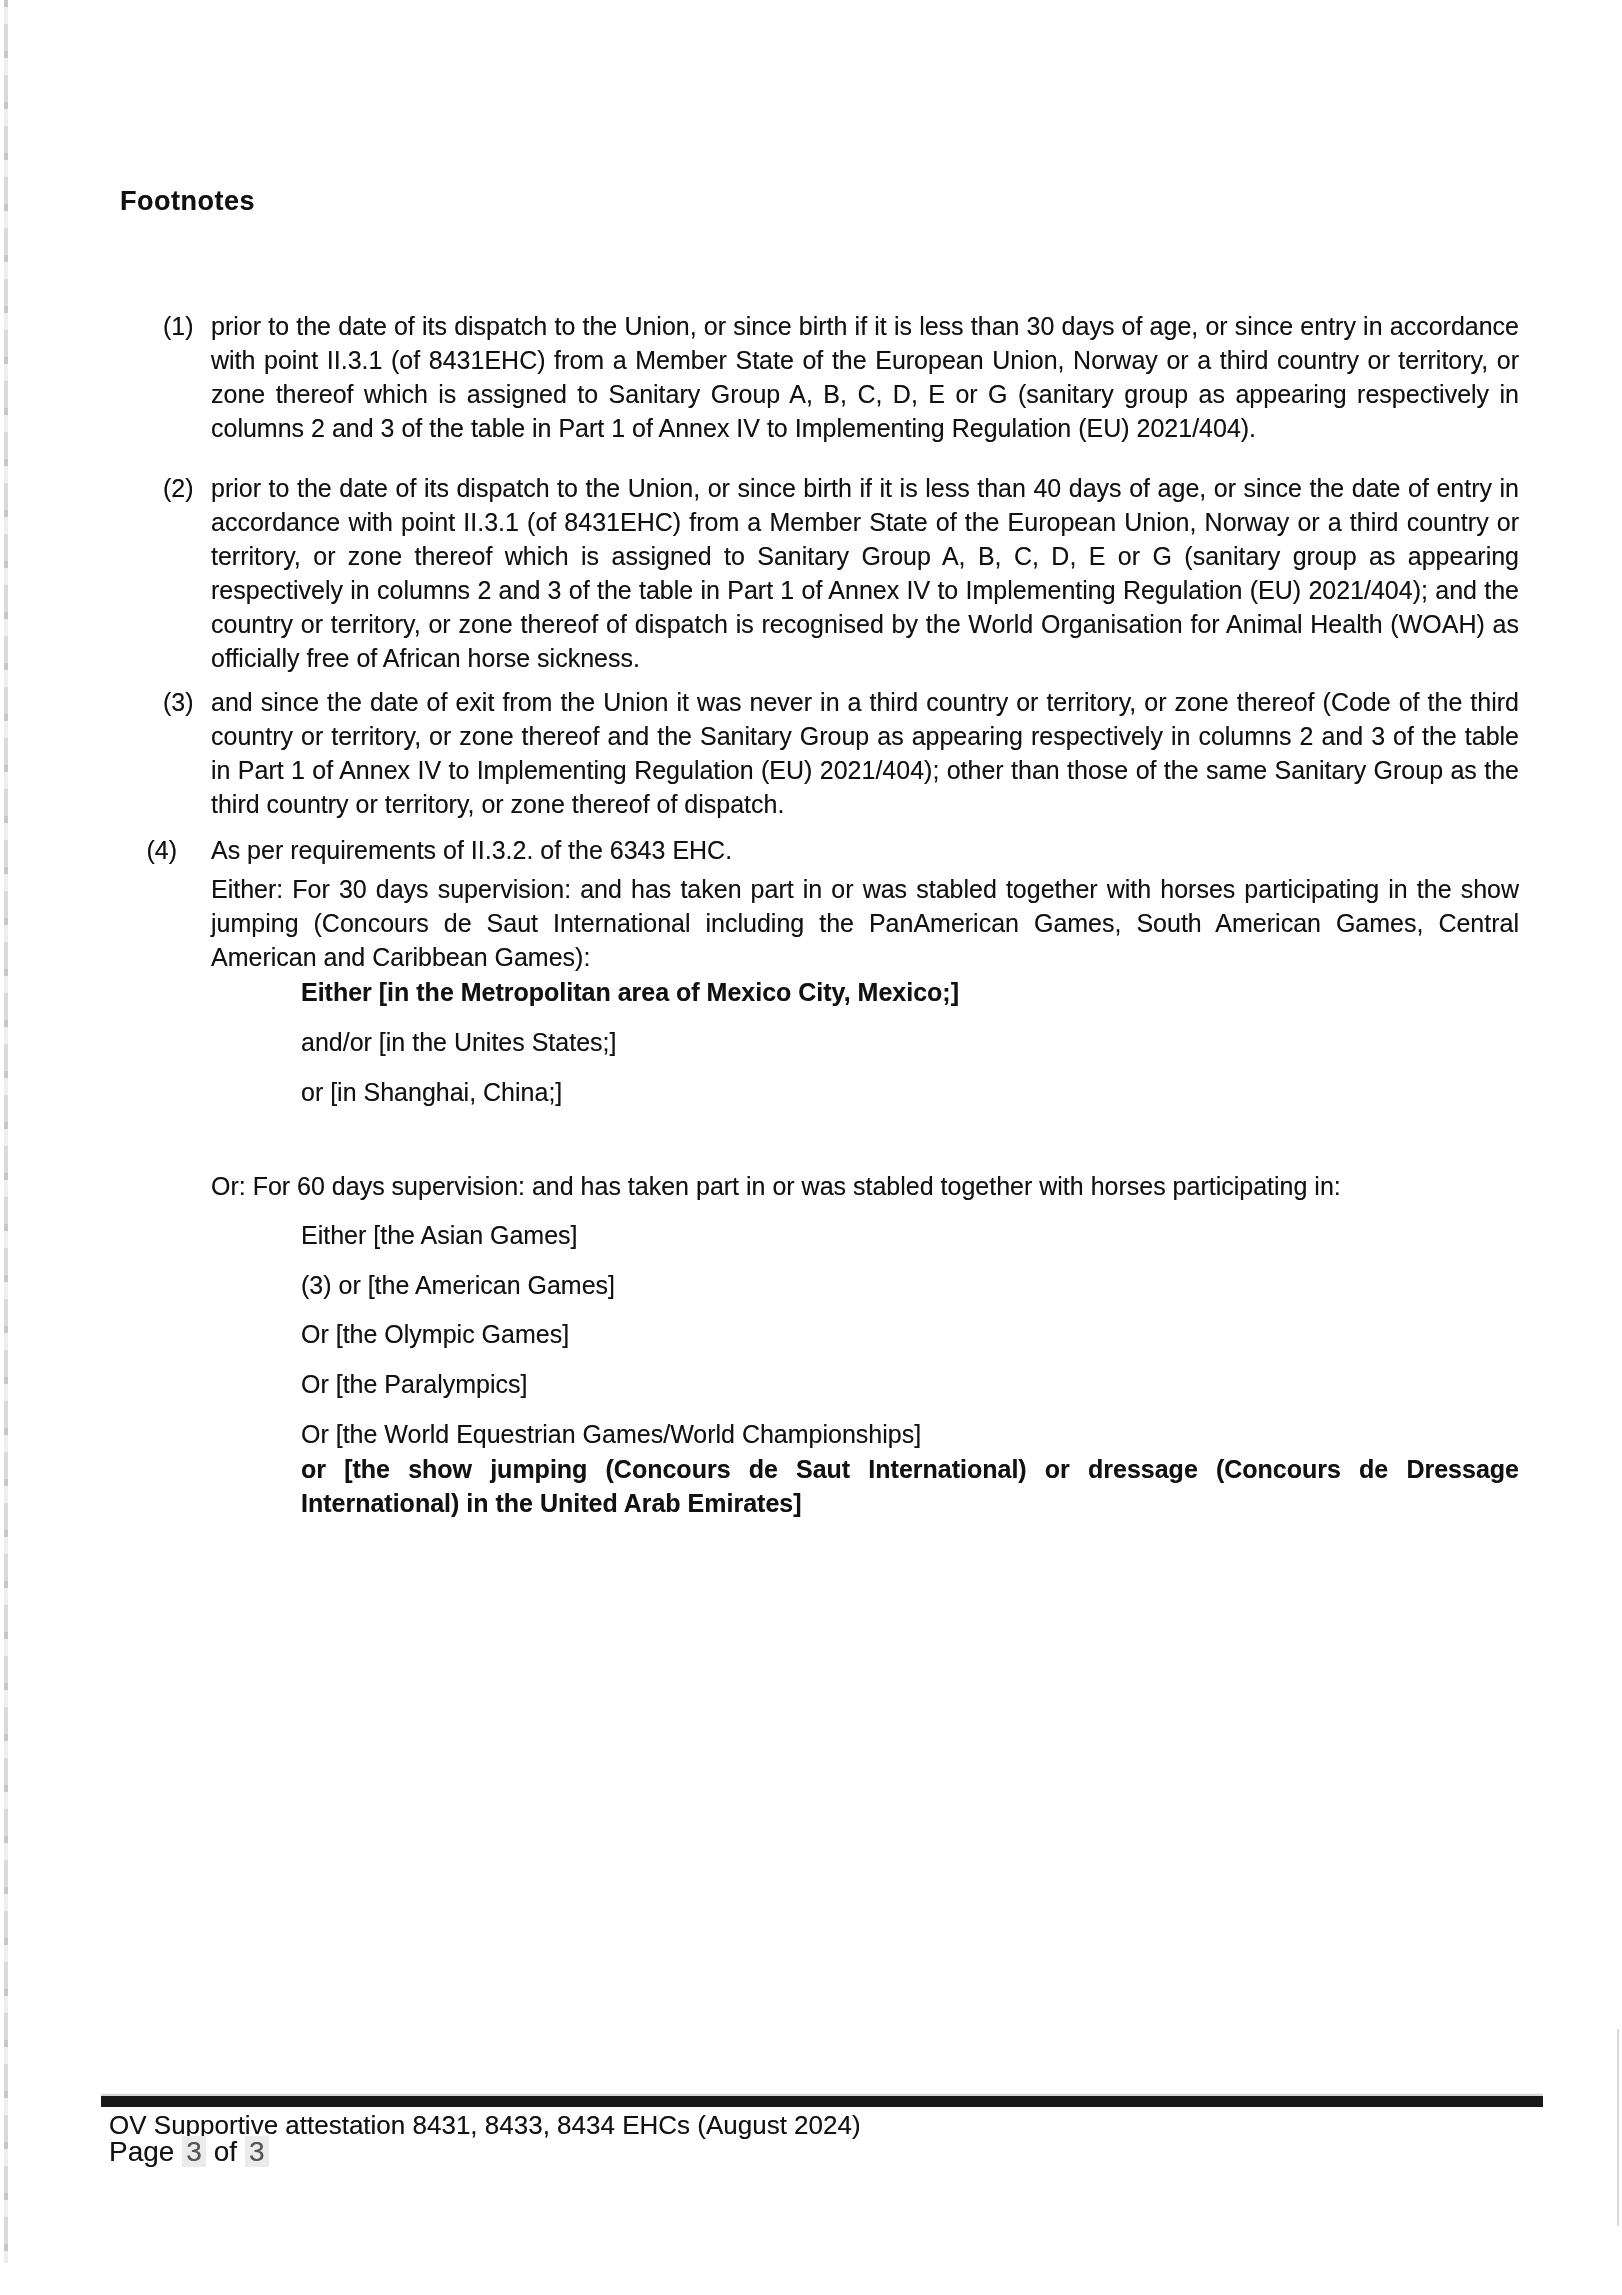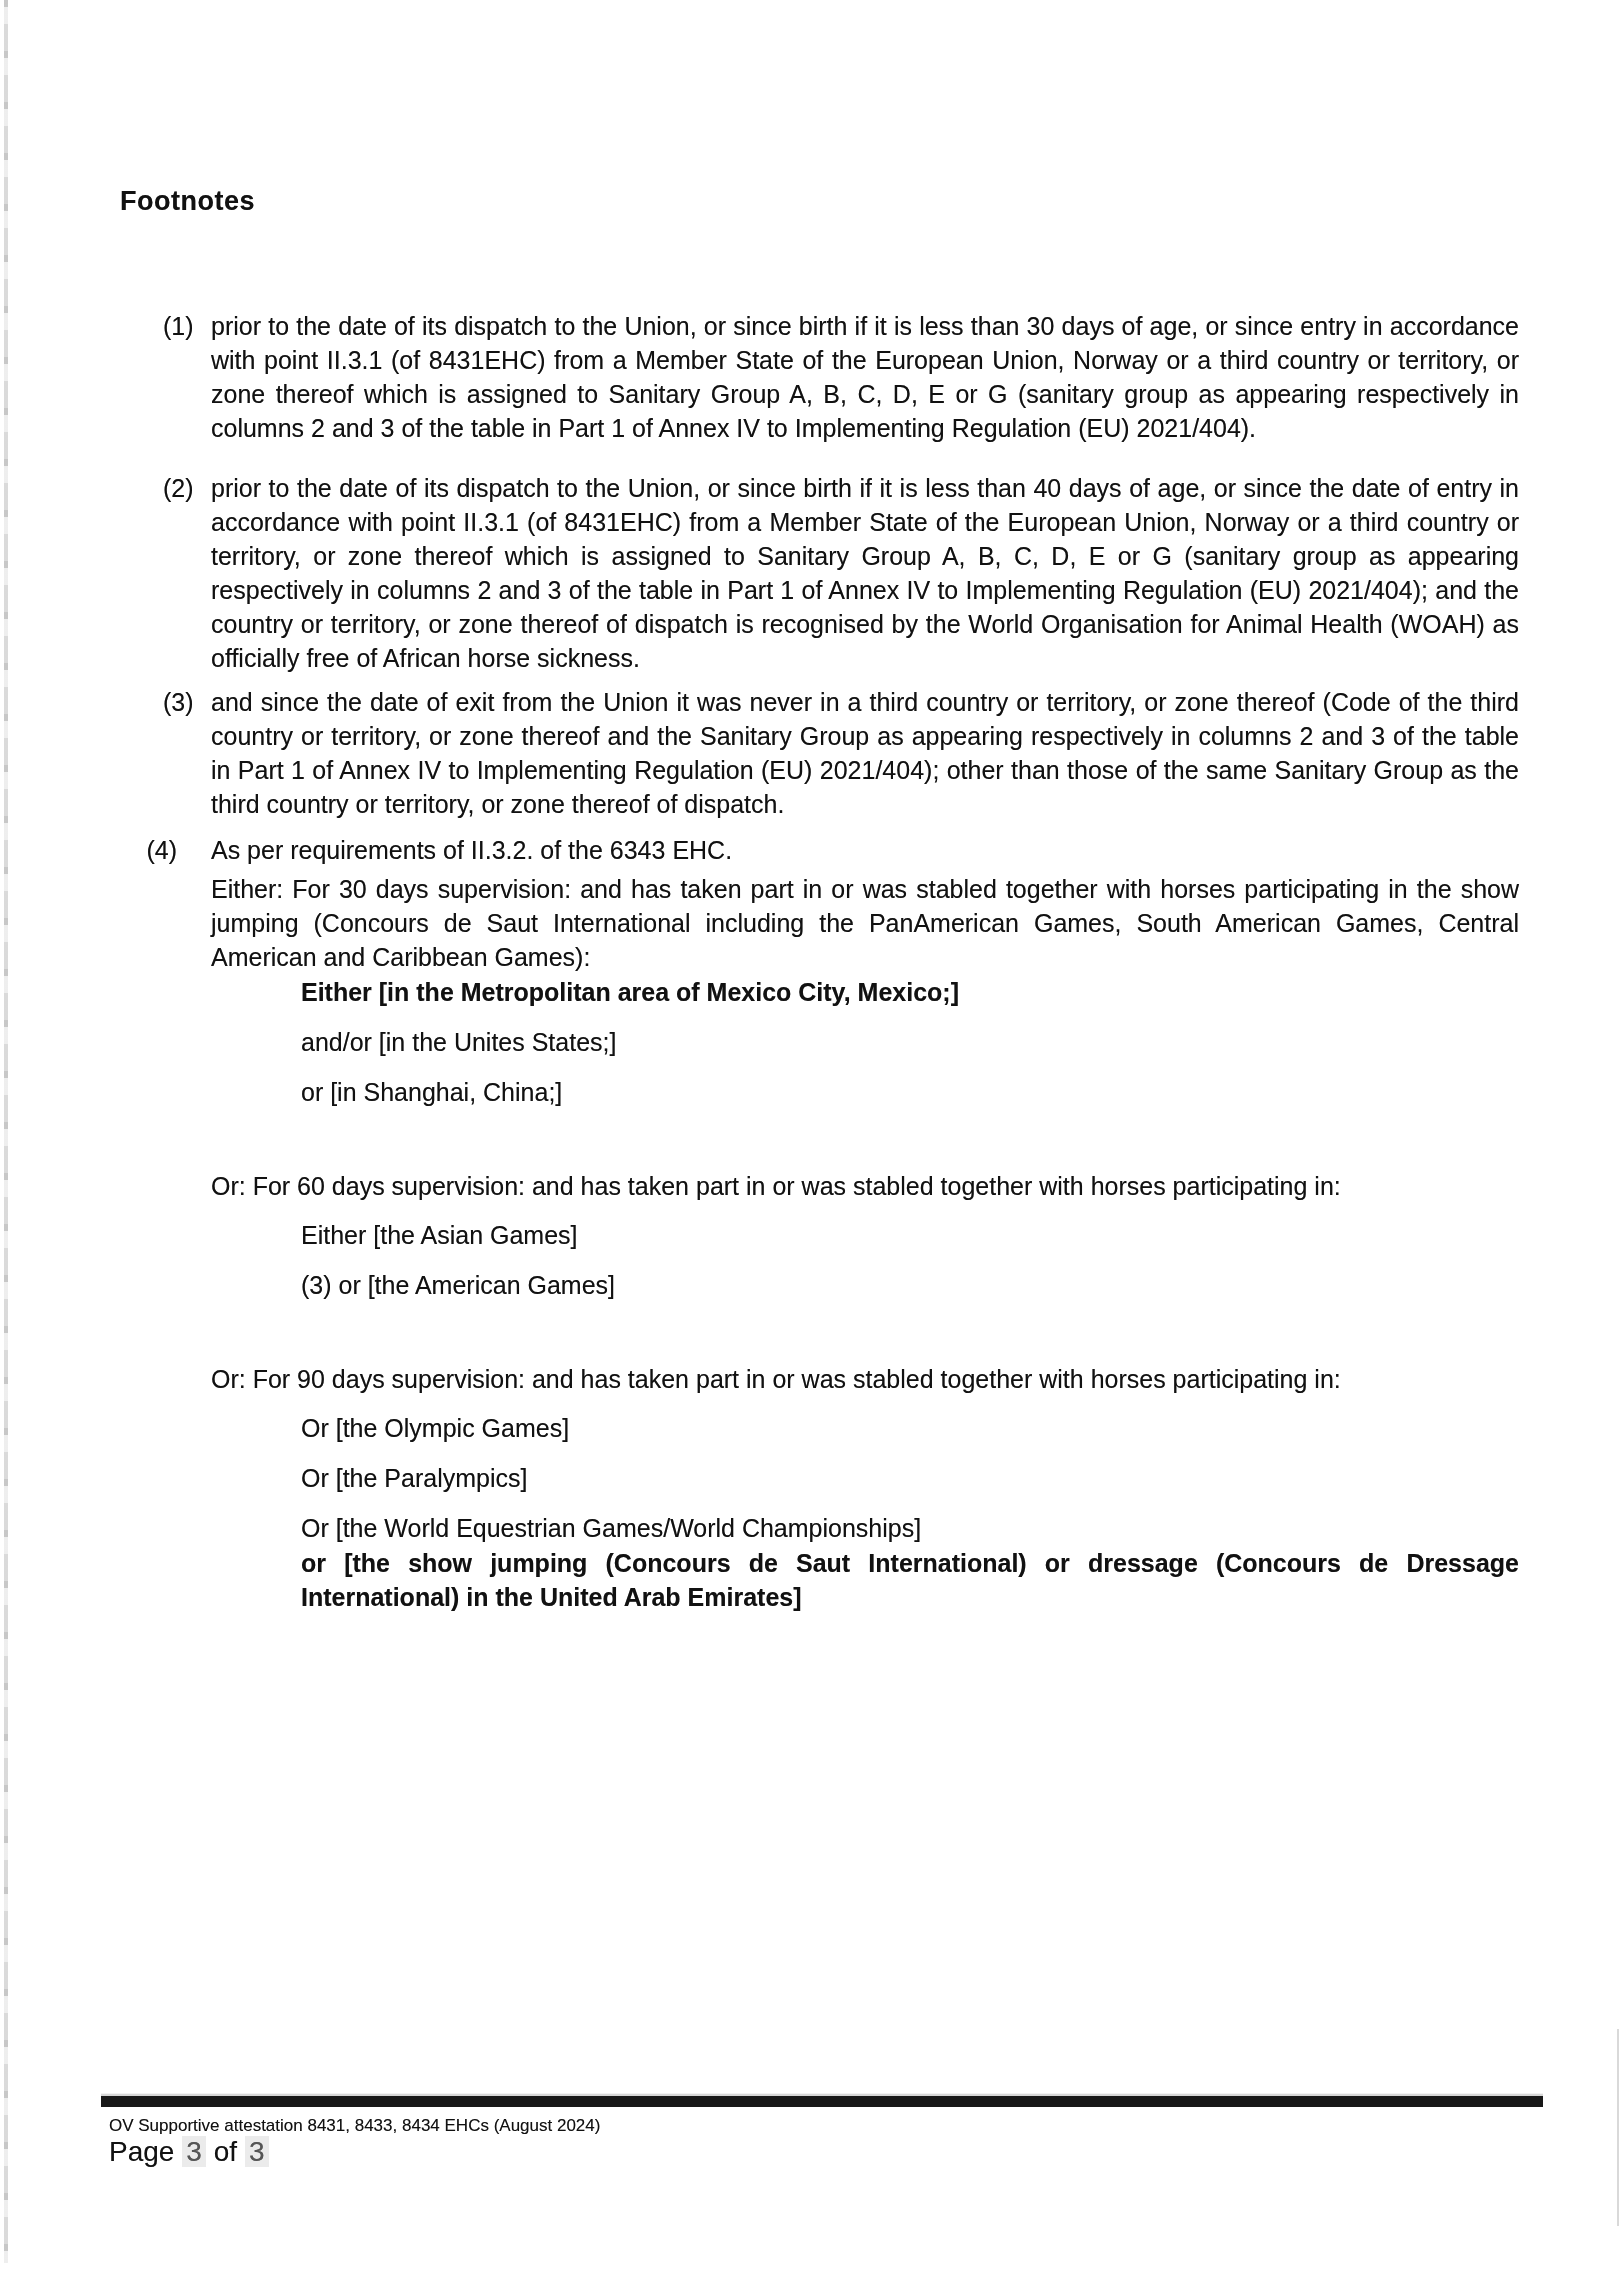--- a/index.html
+++ b/index.html
@@ -99,21 +99,21 @@
     top: 2096px;
     width: 1442px;
     height: 11px;
     background: #181818;
     box-shadow: 0 -2.3px 0 rgba(140,140,140,0.35);
   }
   .footer-line1 {
     position: absolute;
     left: 109px;
     top: 2112px;
-    font-size: 17px;
+    font-size: 26px;
     line-height: 27px;
     text-shadow: 0 0 0.5px rgba(0,0,0,0.40);
   }
   .footer-line2 {
     position: absolute;
     left: 109px;
     top: 2138px;
     font-size: 28px;
     line-height: 27px;
     text-shadow: 0 0 0.5px rgba(0,0,0,0.40);
@@ -158,21 +158,20 @@
 
     <div class="para indent1 mt-11">Either: For 30 days supervision: and has taken part in or was stabled together with horses participating in the show jumping (Concours de Saut International including the PanAmerican Games, South American Games, Central American and Caribbean Games):</div>
     <div class="para indent2 mt-37">Either [in the Metropolitan area of Mexico City, Mexico;]</div>
     <div class="para indent2 mt-34">and/or [in the Unites States;]</div>
     <div class="para indent2 mt-34">or [in Shanghai, China;]</div>
 
     <div class="para indent1 mt-130">Or: For 60 days supervision: and has taken part in or was stabled together with horses participating in:</div>
     <div class="para indent2 mt-34">Either [the Asian Games]</div>
     <div class="para indent2 mt-34">(3) or [the American Games]</div>
 
-    <div class="para indent1 mt-130">Or: For 90 days supervision: and has taken part in or was stabled together with horses participating in:</div>
     <div class="para indent2 mt-34">Or [the Olympic Games]</div>
     <div class="para indent2 mt-34">Or [the Paralympics]</div>
     <div class="para indent2 mt-34">Or [the World Equestrian Games/World Championships]</div>
 
     <div class="para indent2 lastpara mt-37">
       <div class="justify-full">or [the show jumping (Concours de Saut International) or dressage (Concours de Dressage</div>
       <div>International) in the United Arab Emirates]</div>
     </div>
 
   </div>

